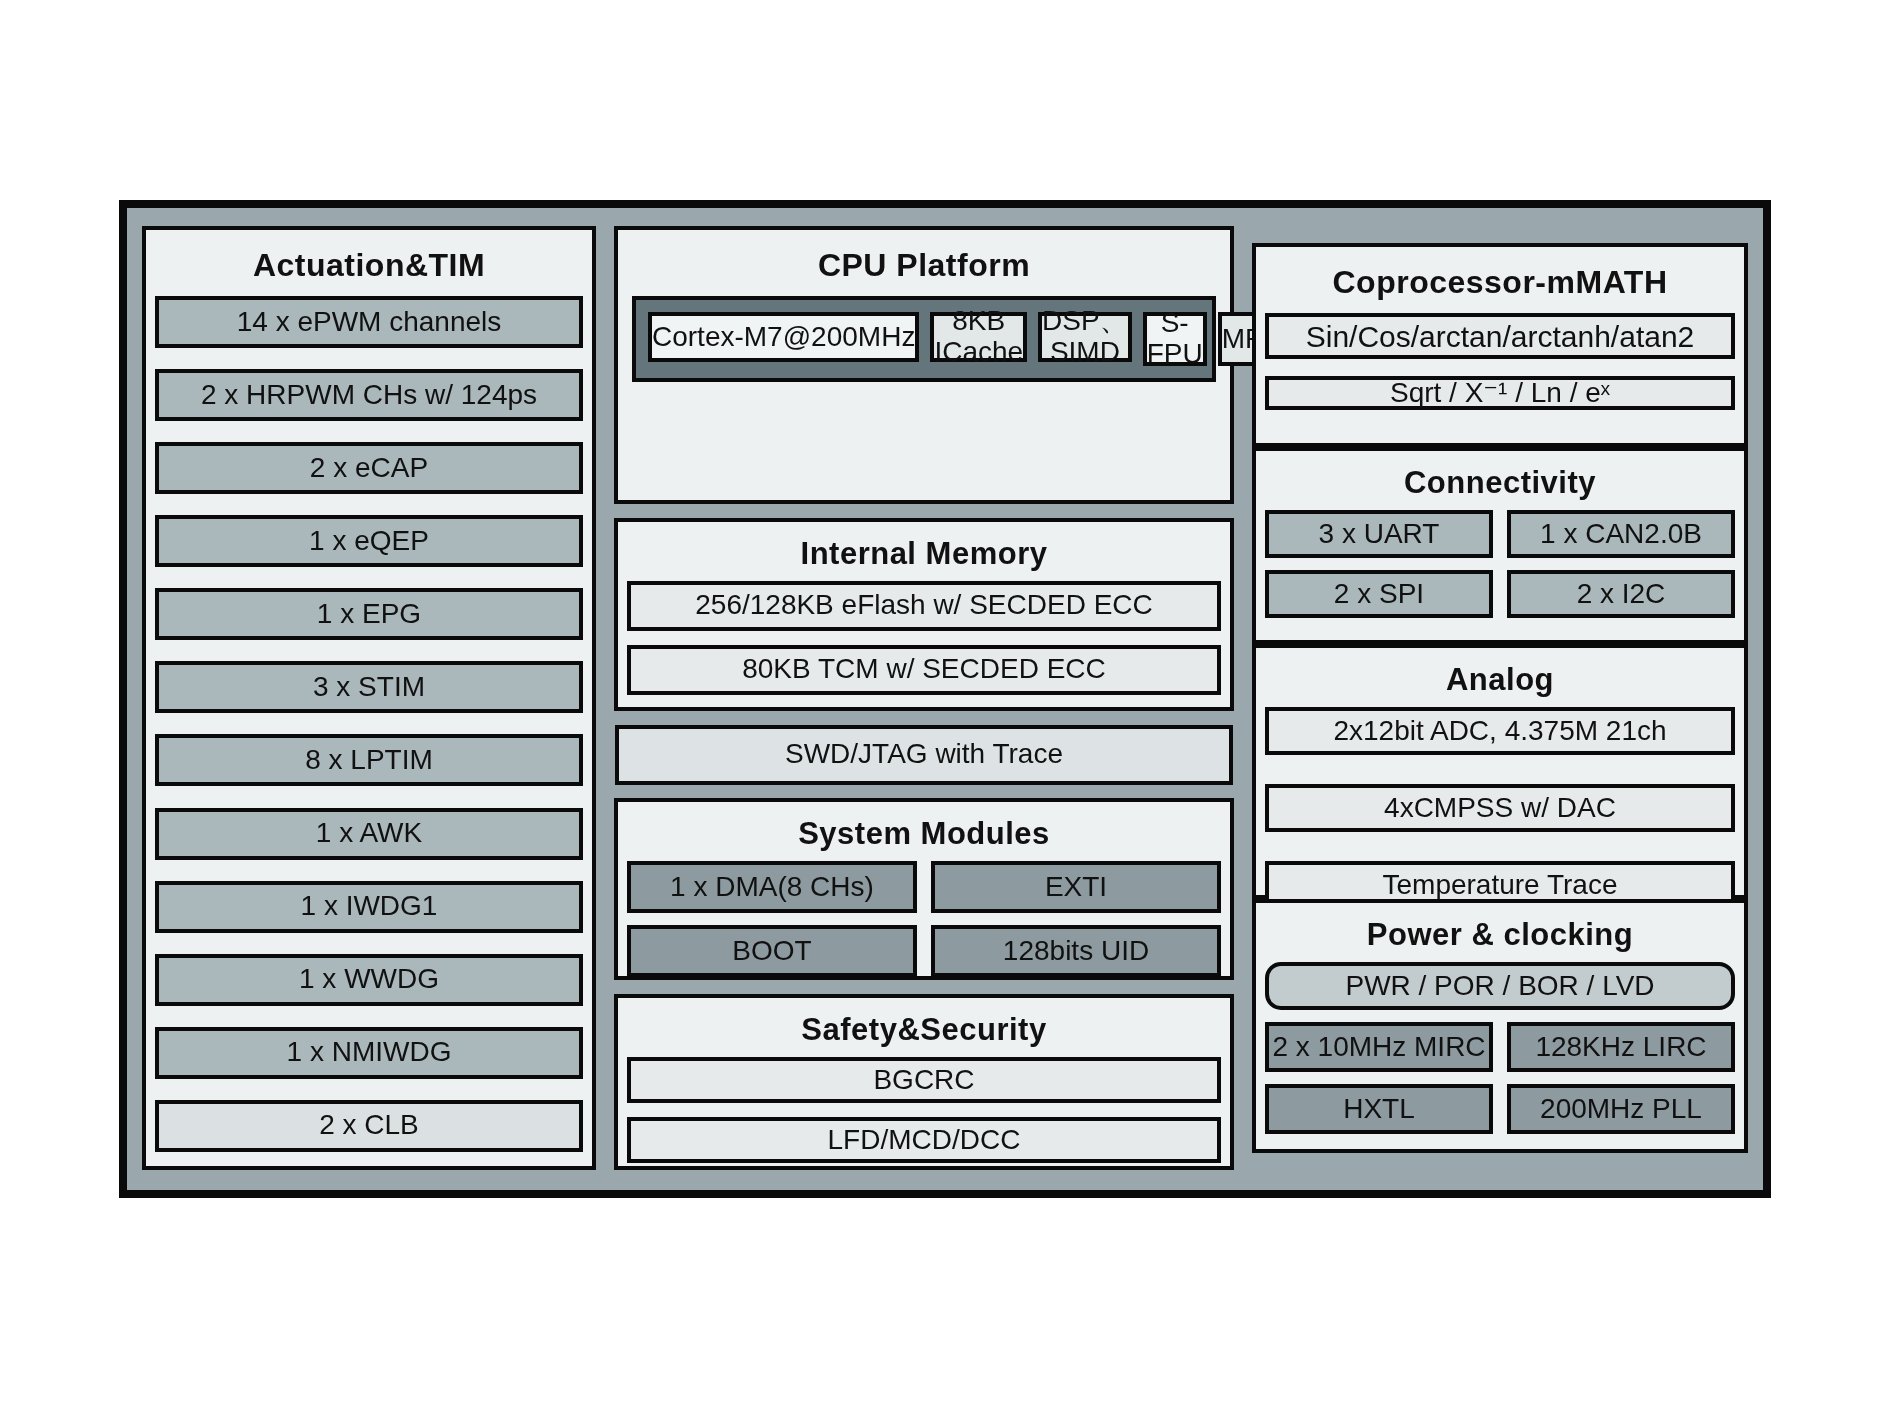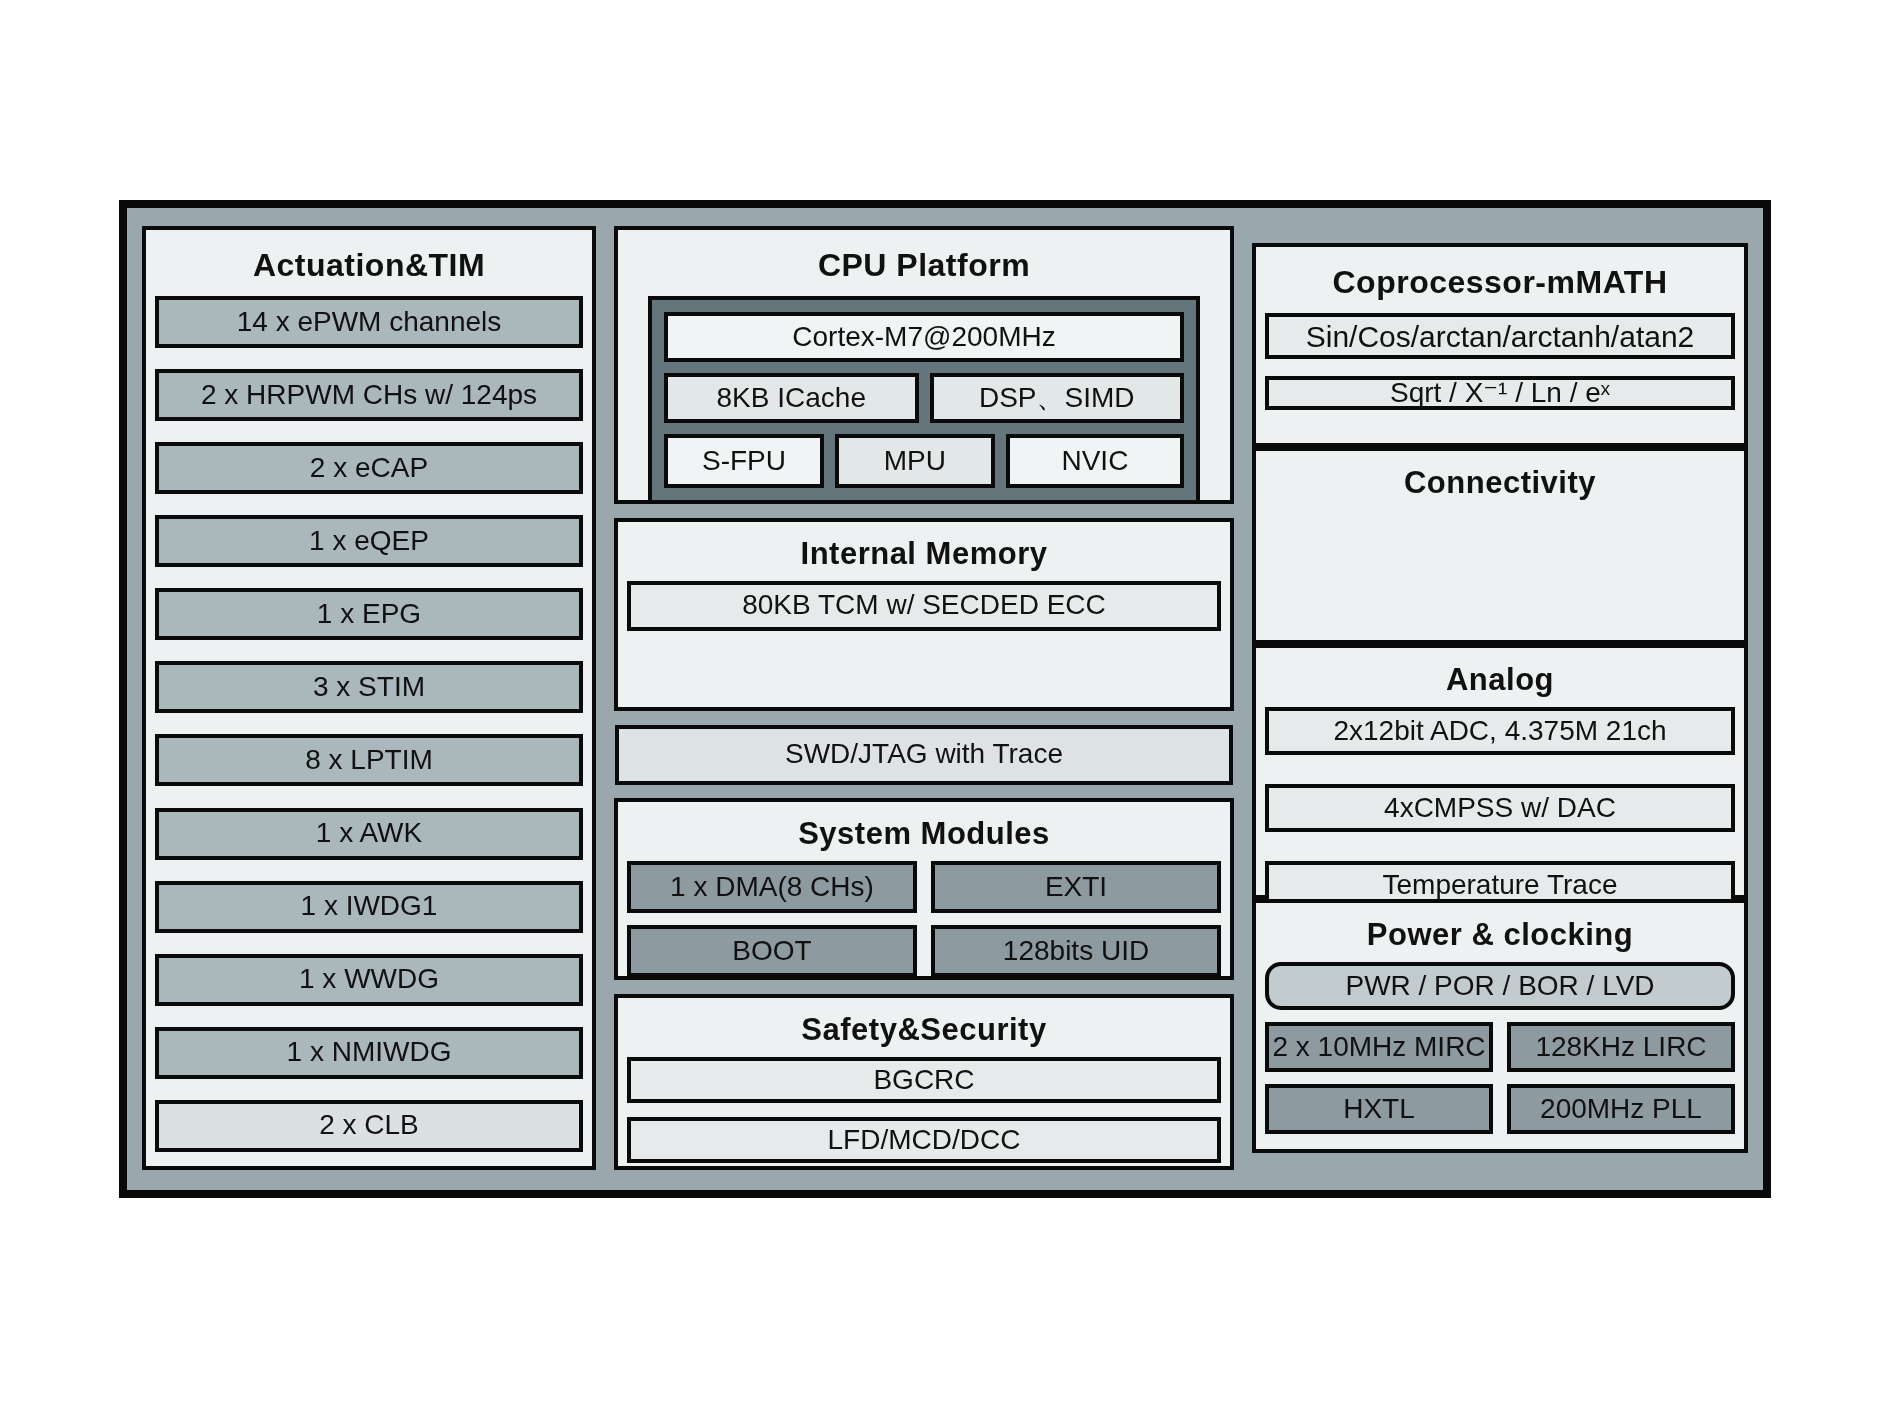--- a/index.html
+++ b/index.html
@@ -40,22 +40,22 @@
   .mid{background:#c2cbce;}
   .swd{background:#dde3e4;}
 
   
   .stack{flex:1;display:flex;flex-direction:column;justify-content:space-between;padding-bottom:14px;}
   .stack .box{height:52px;}
 
   
   .panel-cpu{height:278px;}
   .cpu-container{
-    box-sizing:border-box;margin:0 21px;background:#64757c;border:4px solid #0a0a0a;
-    padding:12px;display:flex;flex-direction:column;gap:11px;
+    box-sizing:border-box;margin:0 5px;background:#64757c;border:4px solid #0a0a0a;
+    padding:12px;display:flex;flex-direction:row;gap:11px;
   }
   .cpu-core{height:50px;}
   .cpu-row{display:flex;gap:11px;}
   .cpu-row .box{height:50px;flex:1;}
   .cpu-row3 .box{height:54px;}
   .cpu-row3 .box:last-child{flex:1.12;}
 
   
   .vlist{display:flex;flex-direction:column;gap:14px;}
   .vlist .box{height:50px;}
@@ -122,20 +122,21 @@
             <div class="box white">S-FPU</div>
             <div class="box offwhite">MPU</div>
             <div class="box white">NVIC</div>
           </div>
       </div>
     </div>
 
     <div class="panel panel-im">
       <div class="panel-title title-sm">Internal Memory</div>
       <div class="vlist">
+          <div class="box pale">256/128KB eFlash w/ SECDED ECC</div>
           <div class="box pale">80KB TCM w/ SECDED ECC</div>
         </div>
     </div>
 
     <div class="box swd standalone">SWD/JTAG with Trace</div>
 
     <div class="panel panel-sm">
       <div class="panel-title title-sm">System Modules</div>
       <div class="grid">
           <div class="box dark">1 x DMA(8 CHs)</div>
@@ -160,20 +161,26 @@
     <div class="panel panel-coproc">
       <div class="panel-title">Coprocessor-mMATH</div>
       <div class="vlist">
           <div class="box pale">Sin/Cos/arctan/arctanh/atan2</div>
           <div class="box pale">Sqrt / X⁻¹ / Ln / eˣ</div>
         </div>
     </div>
 
     <div class="panel panel-conn">
       <div class="panel-title title-sm">Connectivity</div>
+      <div class="grid">
+          <div class="box gray">3 x UART</div>
+          <div class="box gray">1 x CAN2.0B</div>
+          <div class="box gray">2 x SPI</div>
+          <div class="box gray">2 x I2C</div>
+        </div>
     </div>
 
     <div class="panel panel-analog">
       <div class="panel-title title-sm">Analog</div>
       <div class="vlist">
           <div class="box pale">2x12bit ADC, 4.375M 21ch</div>
           <div class="box pale">4xCMPSS w/ DAC</div>
           <div class="box pale">Temperature Trace</div>
         </div>
     </div>

